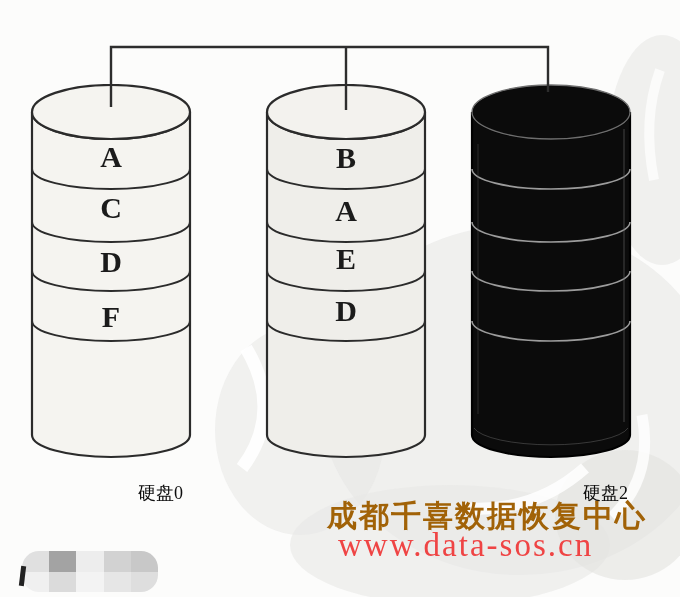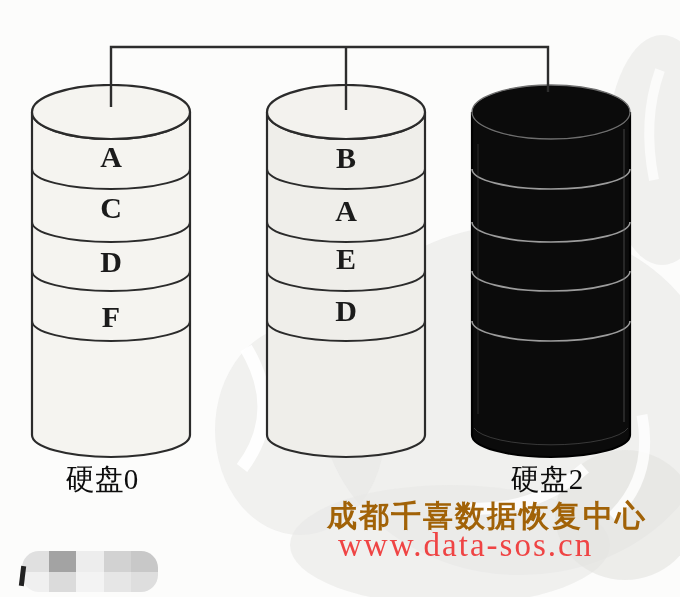--- a/index.html
+++ b/index.html
@@ -14,22 +14,22 @@
   .disk{position:absolute;top:84px;width:162px;height:380px;}
   .disk-0{left:30px;}
   .disk-1{left:265px;}
   .disk-2{left:470px;}
   .seg{
     position:absolute;left:0;width:162px;height:34px;line-height:34px;
     text-align:center;font-weight:bold;font-size:30px;color:#1b1b1b;
     font-family:"Liberation Serif",serif;
   }
   .disk-label{
-    position:absolute;top:464px;width:162px;height:30px;line-height:30px;
-    text-align:center;font-size:29px;color:#0d0d0d;
+    position:absolute;top:478px;width:162px;height:30px;line-height:30px;
+    text-align:right;font-size:18px;color:#0d0d0d;
     font-family:"Liberation Serif",serif;
   }
   .label-0{left:21px;}
   .label-1{left:260px;}
   .label-2{left:466px;}
   .wm-company{
     position:absolute;left:327px;top:496px;font-size:30px;letter-spacing:2px;
     color:#a16207;font-weight:bold;white-space:nowrap;
   }
   .wm-url{

